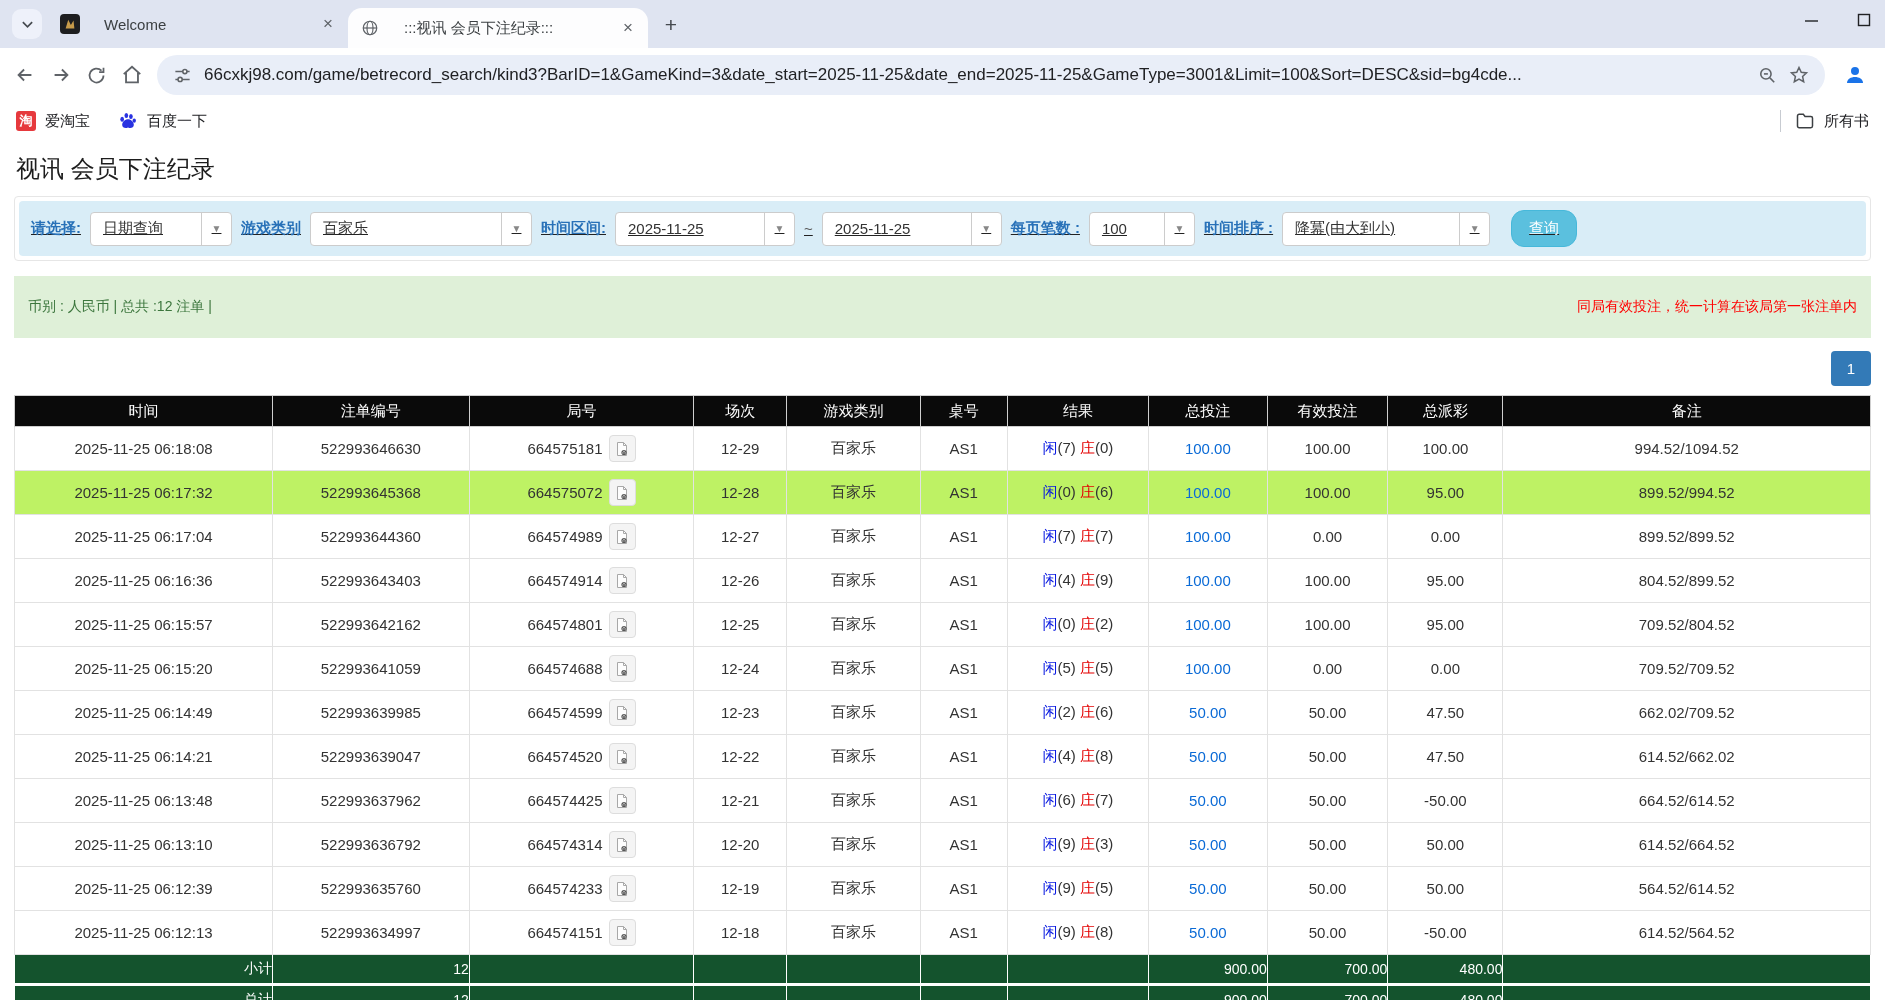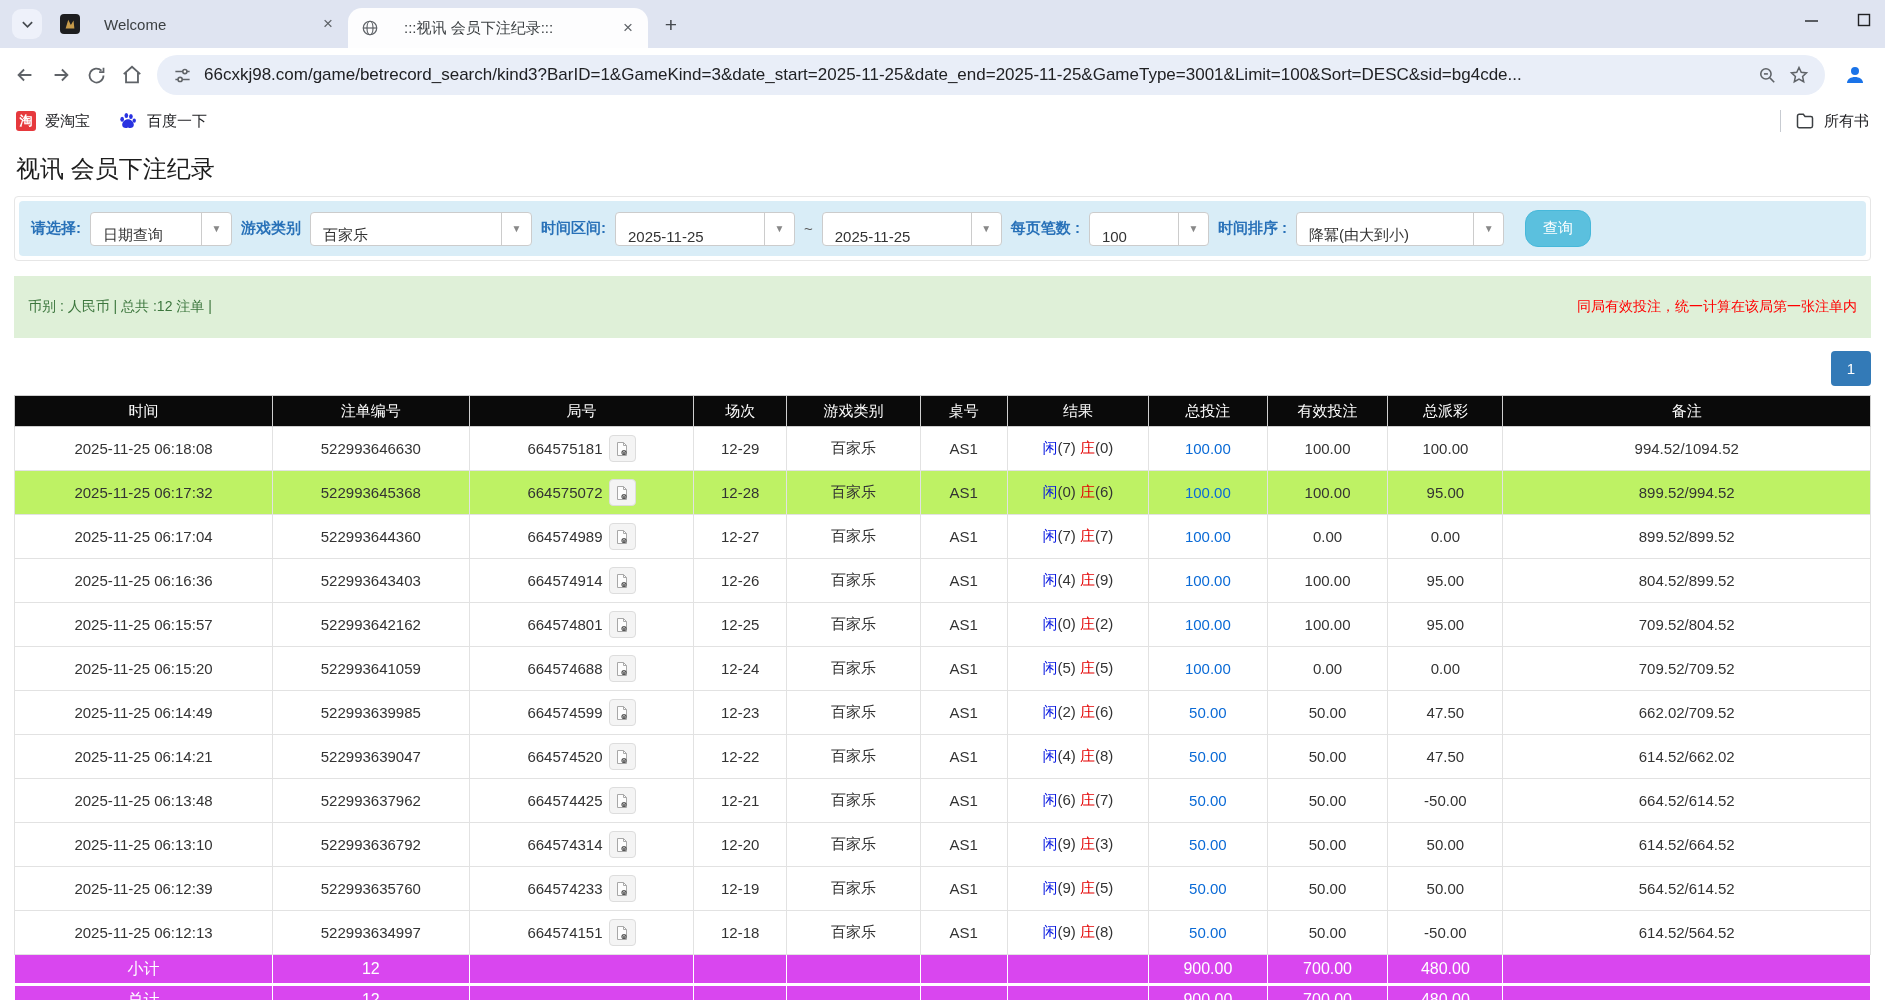--- a/index.html
+++ b/index.html
@@ -31,23 +31,23 @@
   .bm-ic-taobao { width:20px; height:20px; background:#e6393d; border-radius:3px; color:#fff; font-size:13px; font-weight:bold; display:flex; align-items:center; justify-content:center; }
   .bm-right { margin-left:auto; display:flex; align-items:center; gap:14px; }
   .bm-sep { width:1px; height:22px; background:#c7cbd1; }
   .bm-all { display:flex; align-items:center; gap:9px; font-size:15px; color:#202124; white-space:nowrap; overflow:hidden; max-width:84px; cursor:pointer; }
 
   
   .content { padding:0 14px; }
   .page-title { font-size:24px; font-weight:400; color:#1d1d1d; padding:13px 2px 11px; }
 
   .filter-panel { border:1px solid #e6e6e6; border-radius:4px; padding:4px; }
-  .filter-strip { background:#d9edf7; border-radius:4px; display:flex; align-items:center; gap:9px; padding:9px 12px; }
+  .filter-strip { background:#d9edf7; border-radius:4px; display:flex; align-items:center; gap:9px; padding:9px 12px;text-decoration:underline; }
   .f-label { color:#2871b8; font-weight:bold; font-size:15px; white-space:nowrap; }
-  .sel { background:#fff; border:1px solid #ccc; border-radius:4px; height:34px; display:flex; align-items:flex-end; cursor:pointer; }
+  .sel { background:#fff; border:1px solid #ccc; border-radius:4px; height:34px; display:flex; align-items:center; cursor:pointer; }
   .sel .val { padding:0 12px; font-size:15px; color:#333; white-space:nowrap; }
   .sel .caret { margin-left:auto; width:30px; align-self:stretch; border-left:1px solid #ccc; display:flex; align-items:center; justify-content:center; color:#888; font-size:10px; }
   .tilde { color:#555; font-size:15px; }
   .btn-search { background:#5bc0de; border:1px solid #46b8da; color:#fff; font-size:15px; border-radius:13px; padding:8px 17px; margin-left:12px; cursor:pointer; }
 
   .info-bar { margin-top:15px; background:#dff0d8; padding:22px 14px; display:flex; justify-content:space-between; align-items:center; font-size:14px; color:#3c763d; }
   .info-bar .warn { color:#ff0000; }
 
   .pagination { display:flex; justify-content:flex-end; padding:13px 0 9px; }
   .page-btn { background:#337ab7; color:#fff; width:40px; height:35px; border-radius:4px; display:flex; align-items:center; justify-content:center; font-size:15px; cursor:pointer; }
@@ -55,21 +55,21 @@
   table.bets { width:100%; border-collapse:collapse; font-size:15px; table-layout:fixed; }
   .bets thead th { background:#0a0a0a; color:#fff; font-weight:normal; height:31px; border:1px solid #cfcfcf; text-align:center; }
   .bets tbody td { height:44px; border:1px solid #e2e2e2; text-align:center; color:#333; background:#fff; }
   .bets tbody tr.hl td { background:#bef264; }
   .round-wrap { display:inline-flex; align-items:center; gap:6px; }
   .slip-btn { width:27px; height:27px; background:#f4f4f4; border:1px solid #ddd; border-radius:4px; display:inline-flex; align-items:center; justify-content:center; cursor:pointer; }
   .p-blue { color:#0617e0; }
   .b-red { color:#e40000; }
   .link { color:#0a6ad6; text-decoration:none; cursor:pointer; }
   .neg { color:#e40000; }
-  .bets tfoot td { background:#d946ef; color:#fff; height:30px; text-align:center; border:1px solid #fff; font-size:16px; }
+  .bets tfoot td { background:#14532d; color:#fff; height:30px; text-align:right; border:1px solid #fff; font-size:14px; }
   .bets tfoot tr.total td { border-top:3px solid #fff; }
 </style>
 </head>
 <body>
 
 <div class="tabstrip">
   <div class="tab-search-btn">
     <svg width="13" height="13" viewBox="0 0 14 14">
         <path d="M2 4.5 L7 9.5 L12 4.5" fill="none" stroke="#45494f" stroke-width="1.8"></path>
       </svg>
@@ -217,21 +217,21 @@
         <span class="val">2025-11-25</span>
         <span class="caret">▼</span>
       </span>
       <span class="tilde">~</span>
       <span class="sel" style="width:180px;">
         <span class="val">2025-11-25</span>
         <span class="caret">▼</span>
       </span>
 
       <span class="f-label">每页笔数 :</span>
-      <span class="sel" style="width:120px;">
+      <span class="sel" style="width:106px;">
         <span class="val">100</span>
         <span class="caret">▼</span>
       </span>
 
       <span class="f-label">时间排序 :</span>
       <span class="sel" style="width:208px;">
         <span class="val">降冪(由大到小)</span>
         <span class="caret">▼</span>
       </span>
 

